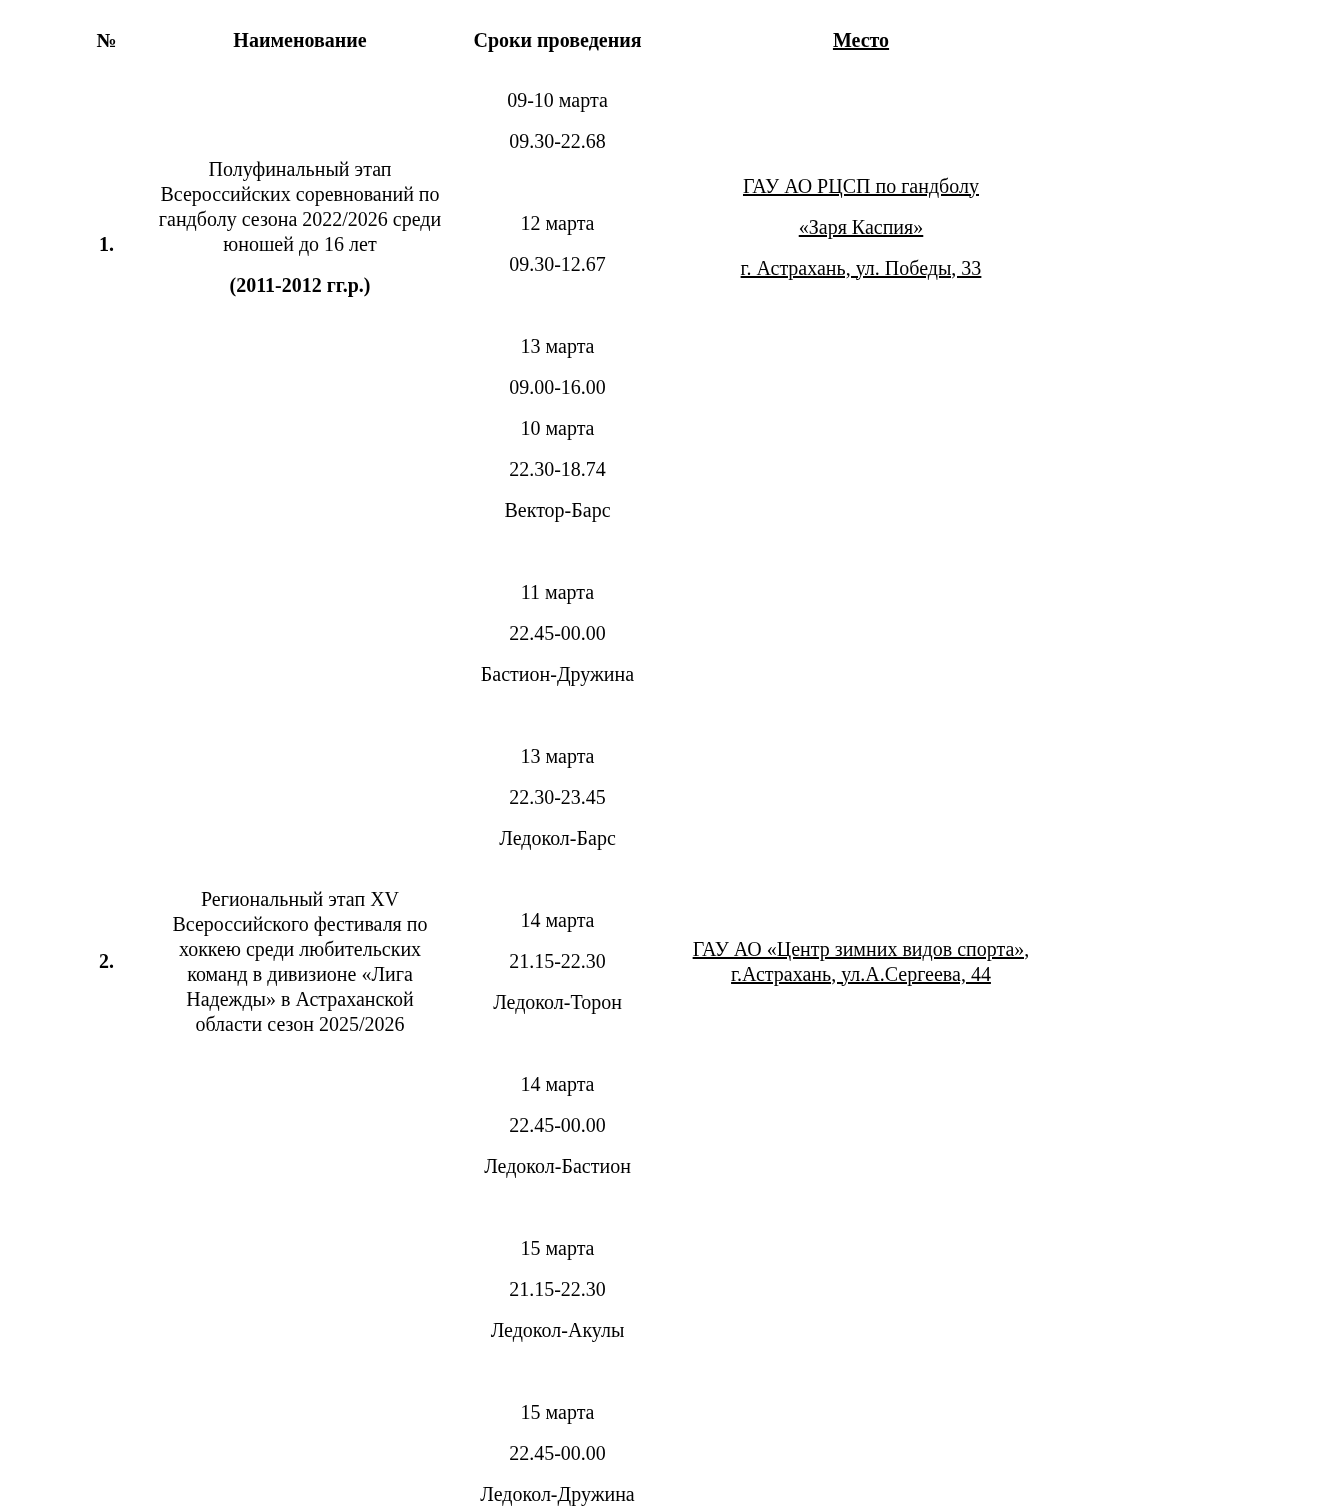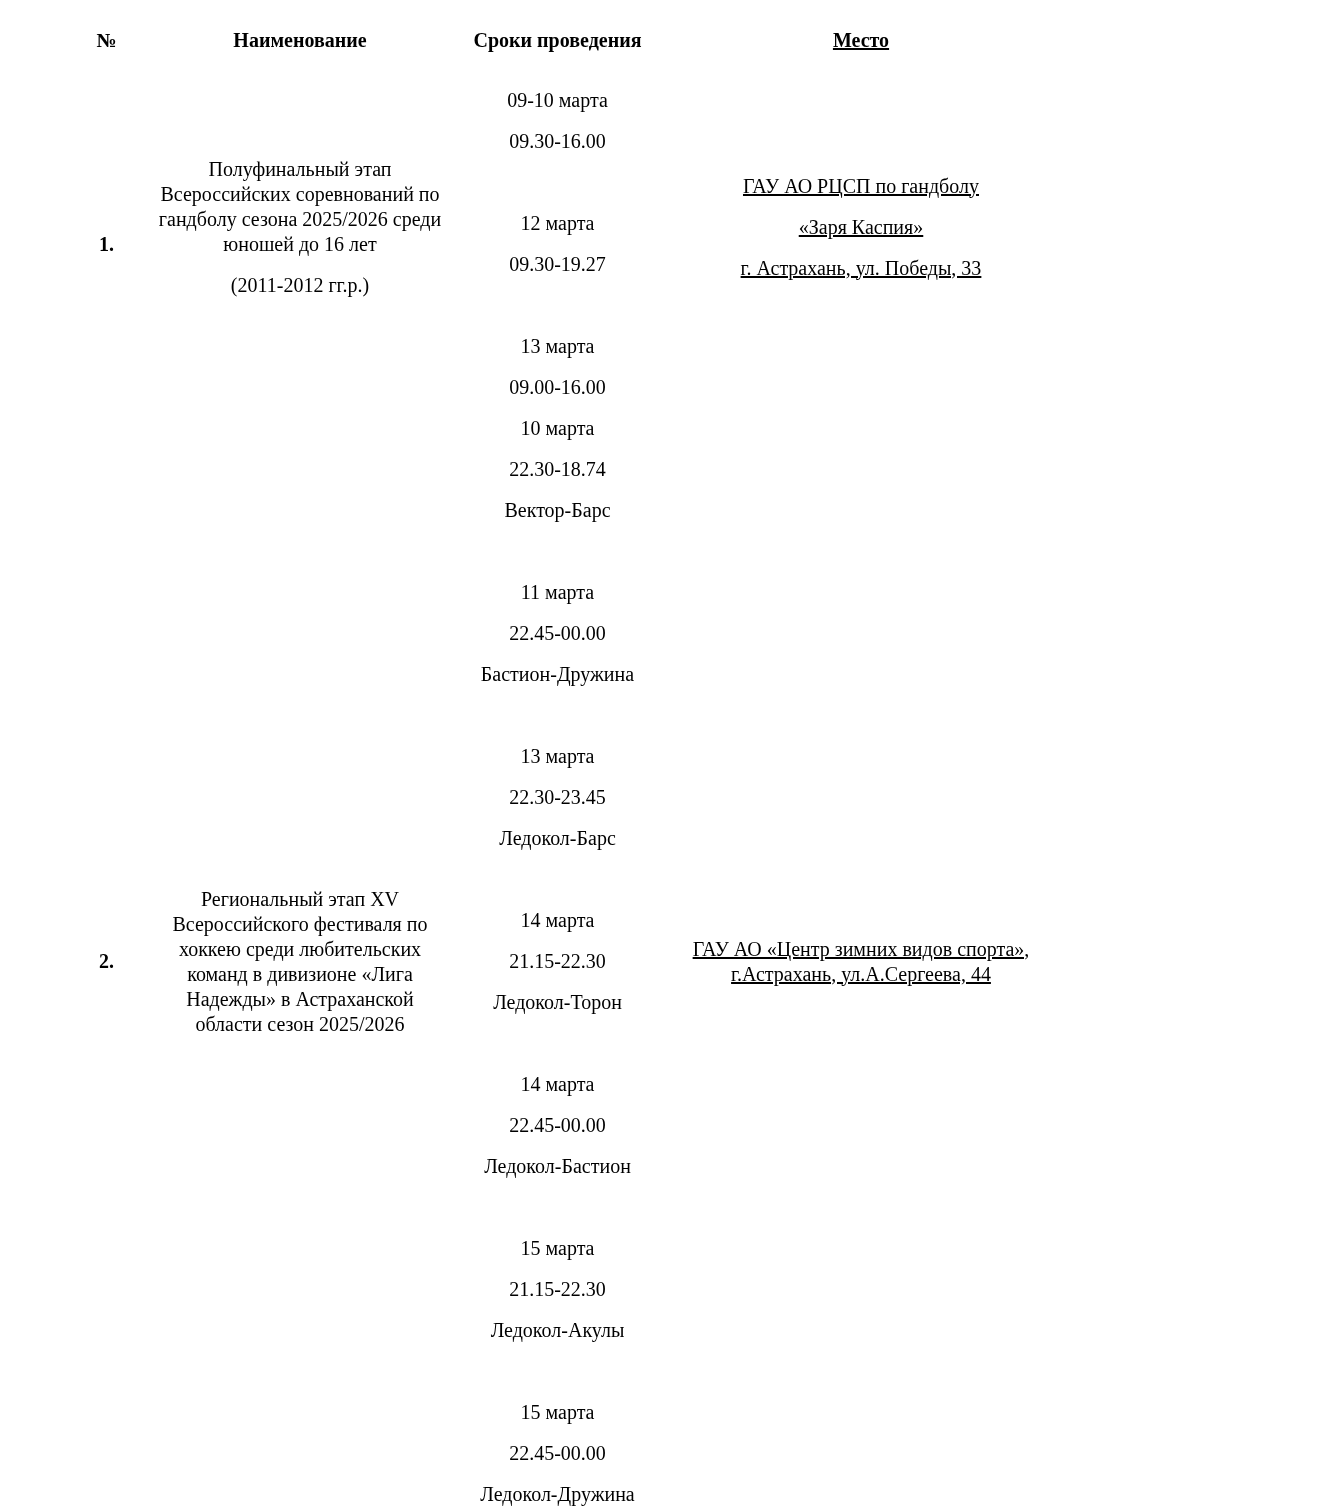--- a/index.html
+++ b/index.html
@@ -47,20 +47,21 @@
   }
   .sched-group:last-child { margin-bottom: 0; }
 
   .name-para {
     white-space: pre-line;
     line-height: 25px;
   }
   .name-note {
     line-height: 25px;
     margin-top: 16px;
+    font-weight: bold;
   }
 
   .place { white-space: pre-line; }
   .place-loose { line-height: 41px; }
   .place-tight { line-height: 25px; }
 
   
   .row1 .nudge-up { padding-bottom: 34px; }
 
   
@@ -76,30 +77,30 @@
     <div class="th col-name">Наименование</div>
     <div class="th col-dates">Сроки проведения</div>
     <div class="th col-place">Место</div>
   </div>
 
   <div class="trow row1">
     <div class="td col-num cell-num">1.</div>
     <div class="td col-name nudge-up">
       <div class="name-para">Полуфинальный этап
 Всероссийских соревнований по
-гандболу сезона 2025/2026 среди
+гандболу сезона 2022/2026 среди
 юношей до 16 лет</div>
       <div class="name-note">(2011-2012 гг.р.)</div>
     </div>
     <div class="td col-dates">
       <div class="col-dates-inner">
         <div class="sched-group">09-10 марта
-09.30-16.00</div>
+09.30-22.68</div>
         <div class="sched-group">12 марта
-09.30-19.27</div>
+09.30-12.67</div>
         <div class="sched-group">13 марта
 09.00-16.00</div>
       </div>
     </div>
     <div class="td col-place nudge-up">
       <div class="place place-loose">ГАУ АО РЦСП по гандболу
 «Заря Каспия»
 г. Астрахань, ул. Победы, 33</div>
     </div>
   </div>

